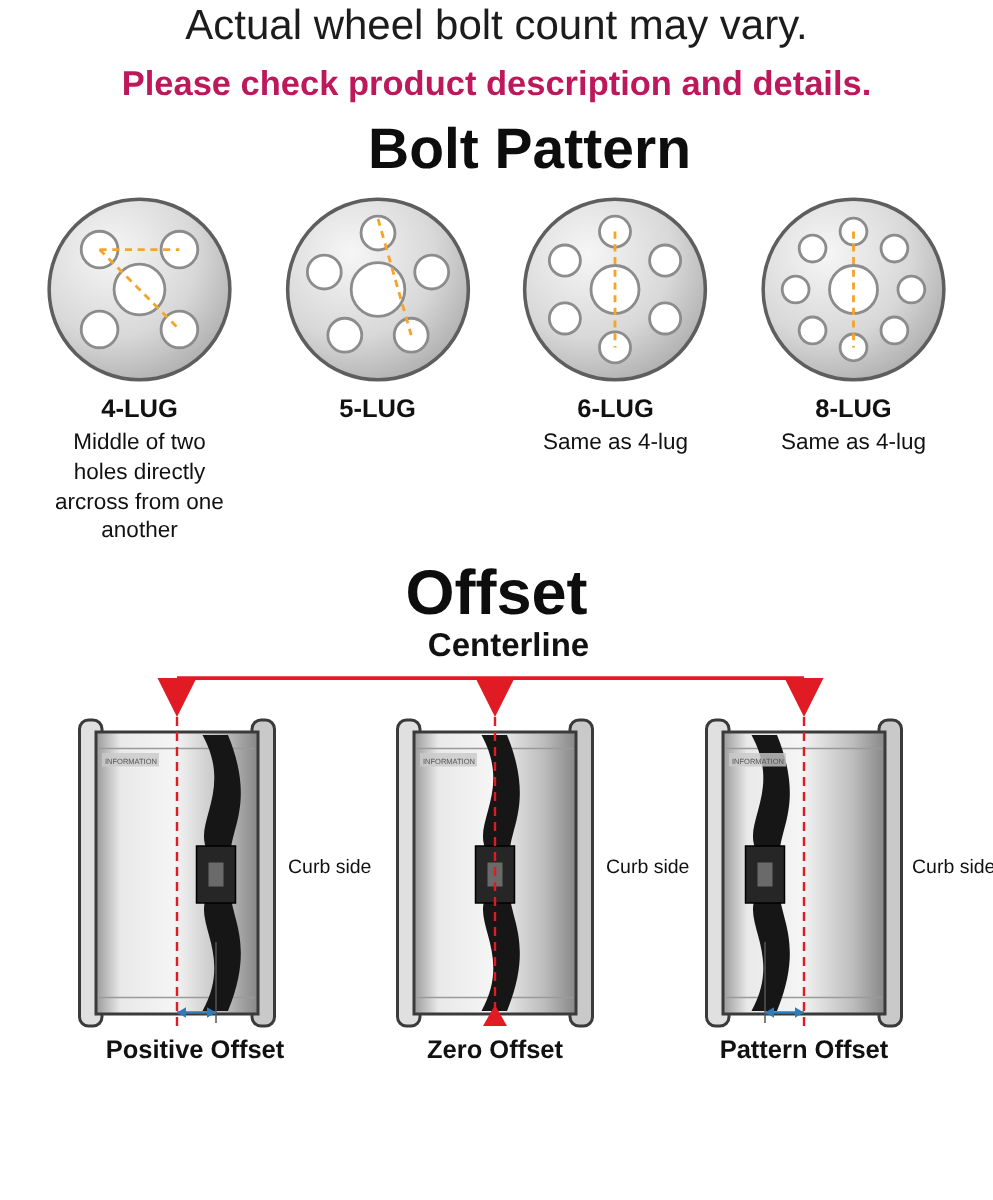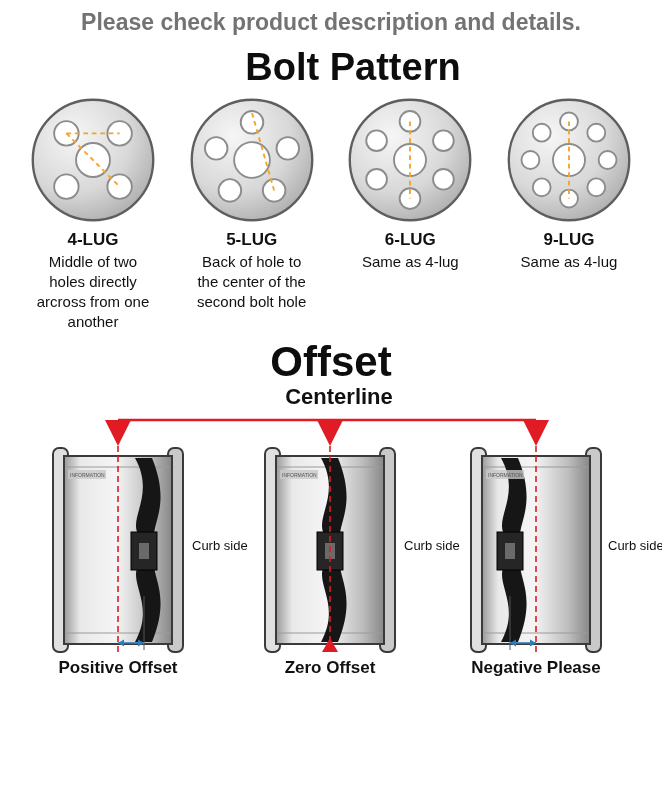--- a/index.html
+++ b/index.html
@@ -7,46 +7,47 @@
     width:662px;height:800px;background:#ffffff;overflow:hidden;
     font-family:"Liberation Sans", sans-serif;color:#111;
     -webkit-font-smoothing:antialiased;
   }
   .page{width:662px;height:800px;position:relative;text-align:center;}
   .main-title{
     font-size:41px;font-weight:800;letter-spacing:.5px;color:#0d0d0d;
     margin:8px 0 0;line-height:1.12;
   }
   .subtitle{font-size:28px;font-weight:400;color:#1c1c1c;margin:2px 0 0;line-height:1.1;}
-  .note{font-size:23px;font-weight:700;color:#737373;margin:10px 0 0;line-height:1.1;}
+  .note{font-size:23px;font-weight:700;color:#be185d;margin:10px 0 0;line-height:1.1;}
   .section-heading{font-size:38px;font-weight:800;color:#0d0d0d;margin:13px 0 8px;line-height:1.05;padding-left:44px;}
   .offset-heading{font-size:42px;font-weight:800;color:#0d0d0d;margin:10px 0 2px;line-height:1.0;text-align:center;}
   .centerline-label{font-size:22px;font-weight:600;color:#111;margin:0 0 0;line-height:1.1;padding-left:16px;}
 
   .lug-row{display:flex;justify-content:space-between;padding:0 14px;}
   .lug-col{width:158px;display:flex;flex-direction:column;align-items:center;}
   .lug-svg{width:128px;height:128px;display:block;}
   .lug-label{font-size:17px;font-weight:700;margin-top:6px;}
   .lug-desc{font-size:15px;line-height:1.32;margin-top:2px;width:122px;color:#111;}
 
   .offset-canvas{position:relative;width:662px;height:272px;margin-top:2px;}
   .centerline-overlay{position:absolute;left:0;top:0;width:662px;height:36px;}
   .wheel{position:absolute;top:34px;width:136px;height:208px;}
   .wheel-1{left:50px;} .wheel-2{left:262px;} .wheel-3{left:468px;}
   .curb-label{position:absolute;top:126px;font-size:13px;color:#111;white-space:nowrap;text-align:center;}
   .curb-1{left:192px;} .curb-2{left:404px;} .curb-3{left:608px;}
   .offset-name{position:absolute;top:246px;font-size:17px;font-weight:700;transform:translateX(-50%);white-space:nowrap;}
-  .offset-name-1{left:118px;text-align:right;} .offset-name-2{left:330px;} .offset-name-3{left:536px;}
+  .offset-name-1{left:130px;text-align:right;} .offset-name-2{left:330px;} .offset-name-3{left:536px;}
 </style>
 </head>
 <body>
 
 <div class="page">
 
   <header>
+    <p class="subtitle">Actual wheel bolt count may vary.</p>
     <p class="note">Please check product description and details.</p>
   </header>
 
   <section>
     <h2 class="section-heading">Bolt Pattern</h2>
     <div class="lug-row">
 
       <div class="lug-col">
         <svg class="lug-svg" viewBox="0 0 136 136">
             <defs>
@@ -81,21 +82,20 @@
             <circle cx="68" cy="68" r="64" fill="url(#lugGrad5)" stroke="#5e5e5e" stroke-width="2.5"></circle>
             <circle cx="68" cy="68" r="19" fill="#ffffff" stroke="#8c8c8c" stroke-width="2"></circle>
             <circle cx="68" cy="28" r="12" fill="#ffffff" stroke="#8c8c8c" stroke-width="2"></circle>
             <circle cx="106.04226065180615" cy="55.6393202250021" r="12" fill="#ffffff" stroke="#8c8c8c" stroke-width="2"></circle>
             <circle cx="91.51141009169893" cy="100.36067977499789" r="12" fill="#ffffff" stroke="#8c8c8c" stroke-width="2"></circle>
             <circle cx="44.48858990830108" cy="100.36067977499789" r="12" fill="#ffffff" stroke="#8c8c8c" stroke-width="2"></circle>
             <circle cx="29.95773934819386" cy="55.639320225002095" r="12" fill="#ffffff" stroke="#8c8c8c" stroke-width="2"></circle>
             <line x1="68" y1="18" x2="91.51141009169893" y2="100.36067977499789" stroke="#F5A42A" stroke-width="2" stroke-dasharray="5 4" fill="none"></line>
           </svg>
         <div class="lug-label">5-LUG</div>
-        <div class="lug-desc">Back of hole to the center of the second bolt hole</div>
       </div>
 
       <div class="lug-col">
         <svg class="lug-svg" viewBox="0 0 136 136">
             <defs>
               <radialGradient id="lugGrad6" cx="35%" cy="30%" r="85%">
                 <stop offset="0%" stop-color="#f6f6f6"></stop>
                 <stop offset="55%" stop-color="#d8d8d8"></stop>
                 <stop offset="100%" stop-color="#a3a3a3"></stop>
               </radialGradient>
@@ -128,21 +128,21 @@
             <circle cx="68" cy="27" r="9.5" fill="#ffffff" stroke="#8c8c8c" stroke-width="2"></circle>
             <circle cx="96.99137802864846" cy="39.00862197135156" r="9.5" fill="#ffffff" stroke="#8c8c8c" stroke-width="2"></circle>
             <circle cx="109" cy="68" r="9.5" fill="#ffffff" stroke="#8c8c8c" stroke-width="2"></circle>
             <circle cx="96.99137802864846" cy="96.99137802864844" r="9.5" fill="#ffffff" stroke="#8c8c8c" stroke-width="2"></circle>
             <circle cx="68" cy="109" r="9.5" fill="#ffffff" stroke="#8c8c8c" stroke-width="2"></circle>
             <circle cx="39.00862197135156" cy="96.99137802864846" r="9.5" fill="#ffffff" stroke="#8c8c8c" stroke-width="2"></circle>
             <circle cx="27" cy="68" r="9.5" fill="#ffffff" stroke="#8c8c8c" stroke-width="2"></circle>
             <circle cx="39.008621971351545" cy="39.00862197135156" r="9.5" fill="#ffffff" stroke="#8c8c8c" stroke-width="2"></circle>
             <line x1="68" y1="27" x2="68" y2="109" stroke="#F5A42A" stroke-width="2" stroke-dasharray="5 4" fill="none"></line>
           </svg>
-        <div class="lug-label">9-LUG</div>
+        <div class="lug-label">8-LUG</div>
         <div class="lug-desc">Same as 4-lug</div>
       </div>
 
     </div>
   </section>
 
   <section>
     <h2 class="offset-heading">Offset</h2>
     <div class="centerline-label">Centerline</div>
 
@@ -229,17 +229,17 @@
           <polygon points="42,197 48,193.5 48,200.5" fill="#2E7CB8"></polygon>
           <polygon points="68,197 62,193.5 62,200.5" fill="#2E7CB8"></polygon>
         </svg>
 
       <div class="curb-label curb-1">Curb side</div>
       <div class="curb-label curb-2">Curb side</div>
       <div class="curb-label curb-3">Curb side</div>
 
       <div class="offset-name offset-name-1">Positive Offset</div>
       <div class="offset-name offset-name-2">Zero Offset</div>
-      <div class="offset-name offset-name-3">Negative Please</div>
+      <div class="offset-name offset-name-3">Pattern Offset</div>
     </div>
   </section>
 
 </div>
 
 </body></html>

